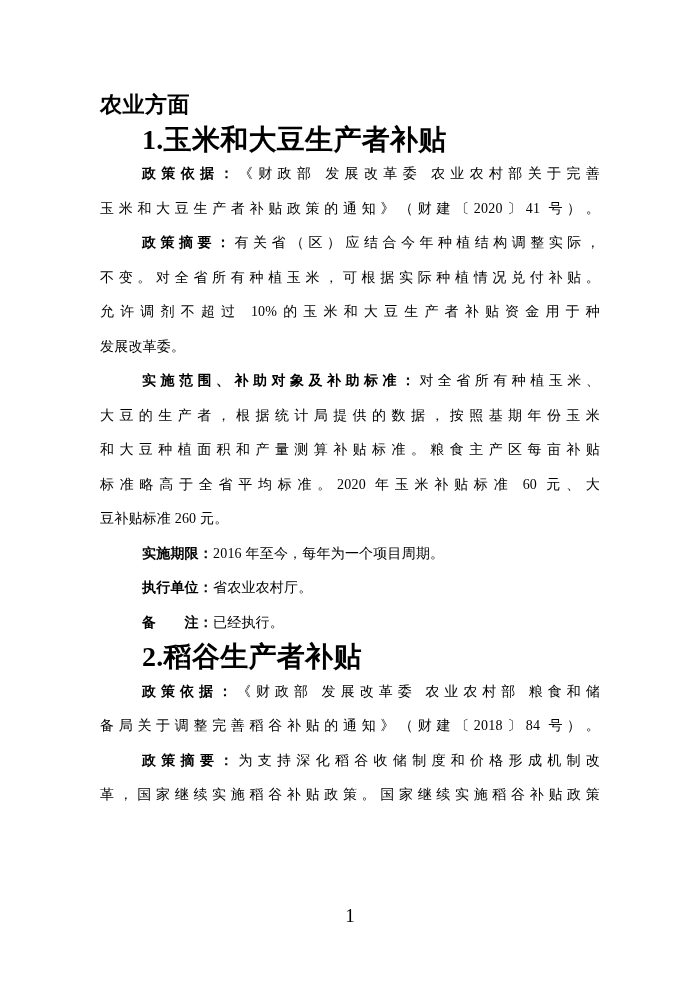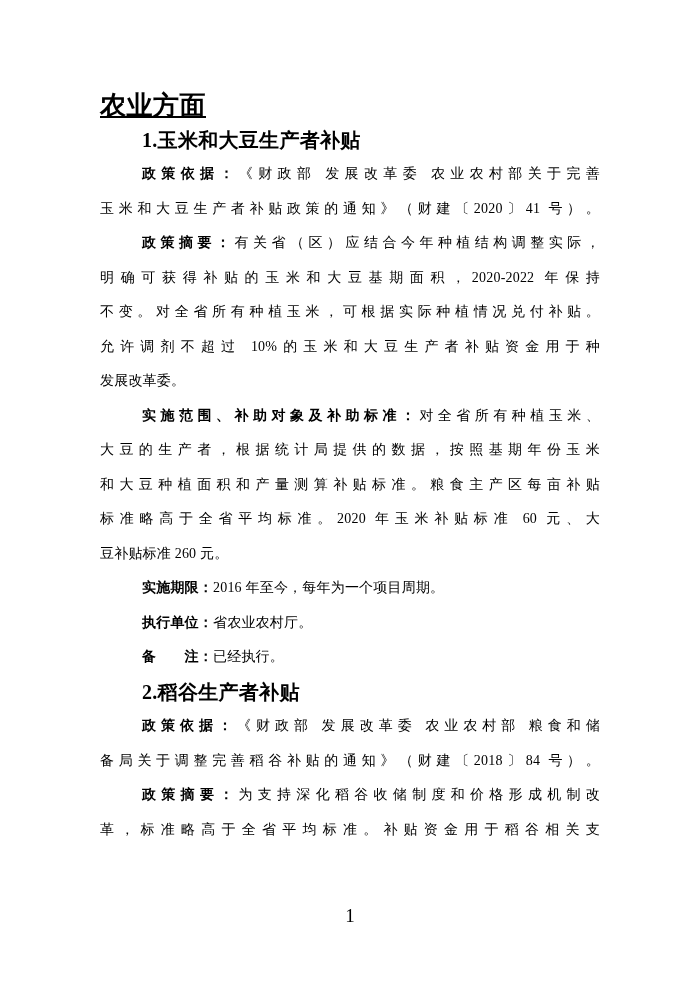--- a/index.html
+++ b/index.html
@@ -43,27 +43,26 @@
     text-align-last: justify;
     -moz-text-align-last: justify;
     text-justify: inter-ideograph;
   }
   .line.indent {
     padding-left: 42px;
   }
   .line.h1, .line.h2 {
     font-family: "Liberation Sans", sans-serif;
     font-weight: bold;
-    font-size: 26px;
+    font-size: 22px;
     letter-spacing: 0.5px;
-    text-decoration: underline;
   }
   .line.h3 {
     font-weight: bold;
-    font-size: 20px;
+    font-size: 28px;
     letter-spacing: 0.3px;
   }
   .b {
     font-weight: bold;
   }
   .footer {
     position: absolute;
     top: 904px;
     left: 0;
     width: 700px;
@@ -77,32 +76,31 @@
 </head>
 <body>
 
 <div class="page">
   <div class="content">
       <div class="line h1"><span class="b">农业方面</span></div>
       <div class="line h3 indent"><span class="b">1.玉米和大豆生产者补贴</span></div>
       <div class="line body indent fill"><span class="b">政策依据：</span><span>《财政部 发展改革委 农业农村部关于完善</span></div>
       <div class="line body fill"><span>玉米和大豆生产者补贴政策的通知》（财建〔2020〕41 号）。</span></div>
       <div class="line body indent fill"><span class="b">政策摘要：</span><span>有关省（区）应结合今年种植结构调整实际，</span></div>
-      <div class="line body fill"><span>明确可获得补贴的玉米和大豆基期面积，2020-2022 年保持</span></div>
       <div class="line body fill"><span>不变。对全省所有种植玉米，可根据实际种植情况兑付补贴。</span></div>
       <div class="line body fill"><span>允许调剂不超过 10%的玉米和大豆生产者补贴资金用于种</span></div>
       <div class="line body"><span>发展改革委。</span></div>
       <div class="line body indent fill"><span class="b">实施范围、补助对象及补助标准：</span><span>对全省所有种植玉米、</span></div>
       <div class="line body fill"><span>大豆的生产者，根据统计局提供的数据，按照基期年份玉米</span></div>
       <div class="line body fill"><span>和大豆种植面积和产量测算补贴标准。粮食主产区每亩补贴</span></div>
       <div class="line body fill"><span>标准略高于全省平均标准。2020 年玉米补贴标准 60 元、大</span></div>
       <div class="line body"><span>豆补贴标准 260 元。</span></div>
       <div class="line body indent"><span class="b">实施期限：</span><span>2016 年至今，每年为一个项目周期。</span></div>
       <div class="line body indent"><span class="b">执行单位：</span><span>省农业农村厅。</span></div>
       <div class="line body indent"><span class="b">备　　注：</span><span>已经执行。</span></div>
       <div class="line h3 indent"><span class="b">2.稻谷生产者补贴</span></div>
       <div class="line body indent fill"><span class="b">政策依据：</span><span>《财政部 发展改革委 农业农村部 粮食和储</span></div>
       <div class="line body fill"><span>备局关于调整完善稻谷补贴的通知》（财建〔2018〕84 号）。</span></div>
       <div class="line body indent fill"><span class="b">政策摘要：</span><span>为支持深化稻谷收储制度和价格形成机制改</span></div>
-      <div class="line body fill"><span>革，标准略高于全省平均标准。补贴资金用于稻谷相关支</span></div>
+      <div class="line body fill"><span>革，国家继续实施稻谷补贴政策。国家继续实施稻谷补贴政策</span></div>
     </div>
   <div class="footer">1</div>
 </div>
 
 </body></html>

